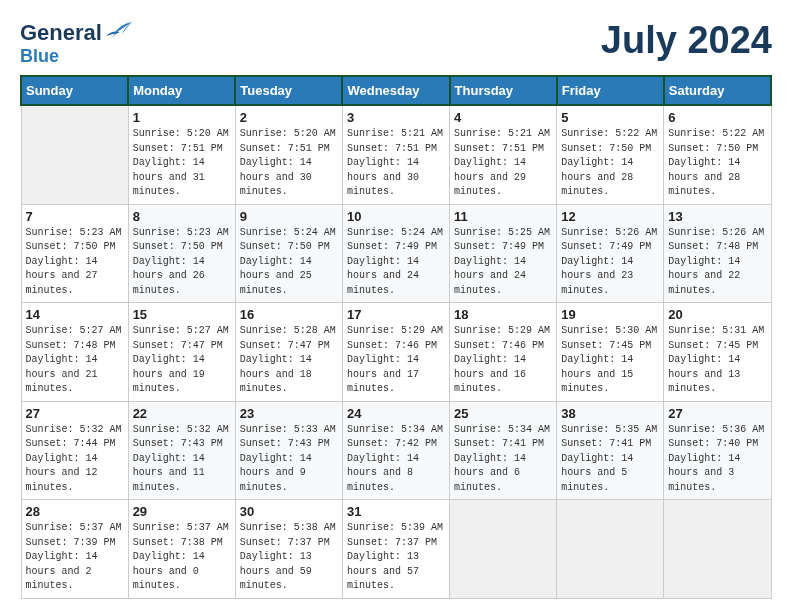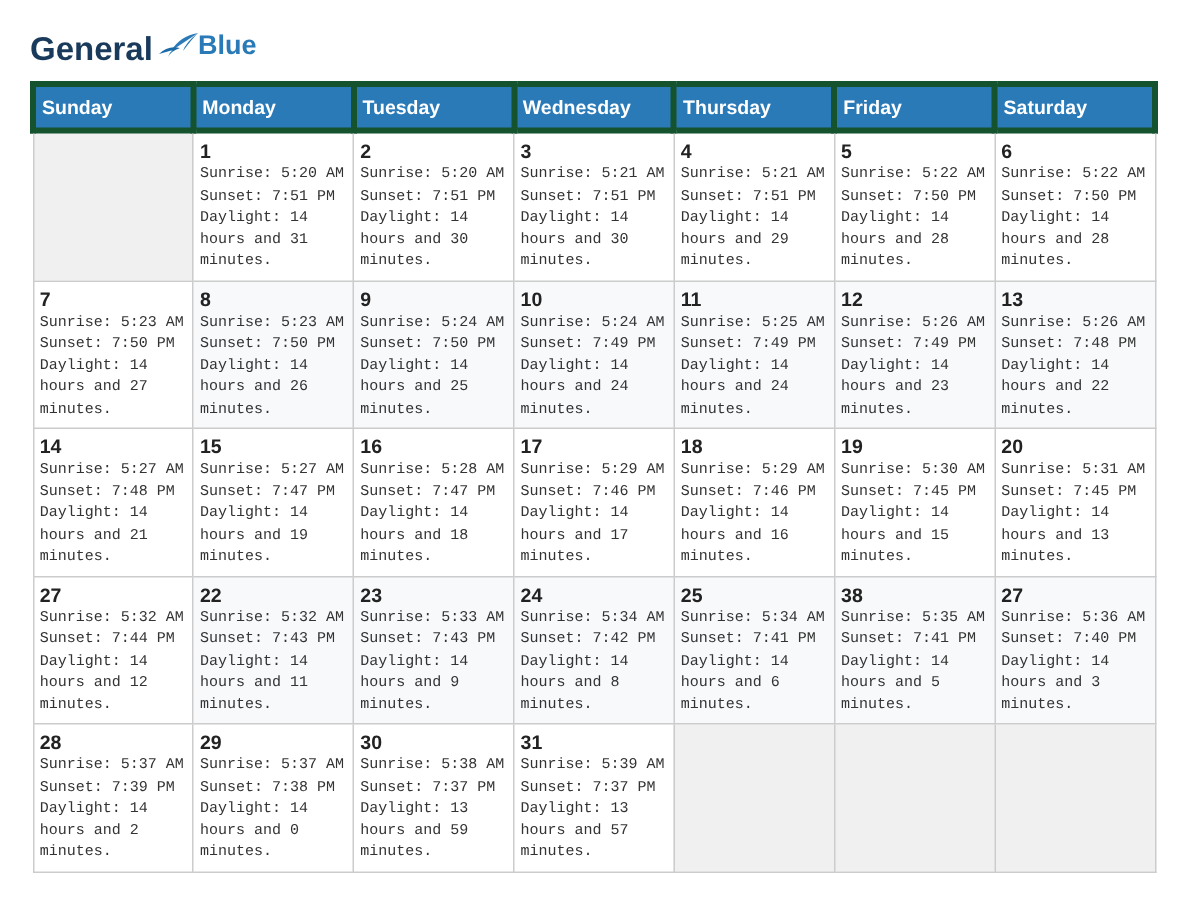--- a/index.html
+++ b/index.html
@@ -11,21 +11,21 @@
       padding: 20px;
     }
     .header-area {
       display: flex;
       justify-content: space-between;
       align-items: flex-start;
       margin-bottom: 8px;
     }
     .logo {
       display: flex;
-      flex-direction: row;
+      flex-direction: column;
       align-items: flex-start;
     }
     .logo-line {
       display: flex;
       align-items: center;
       gap: 2px;
     }
     .title-area {
       text-align: right;
     }
@@ -45,21 +45,21 @@
       border-collapse: collapse;
       table-layout: fixed;
     }
     thead th {
       background-color: #2a7ab8;
       color: #fff;
       font-size: 13px;
       font-weight: bold;
       padding: 6px 4px;
       text-align: left;
-      border: 4px solid #14532d;
+      border: 2px solid #14532d;
     }
     tbody td {
       vertical-align: top;
       border: 1px solid #ccc;
       padding: 4px 4px 4px 4px;
       font-size: 10.5px;
       color: #222;
       height: 90px;
     }
     .day-num {
@@ -94,20 +94,21 @@
       <svg width="26" height="22" viewBox="0 0 26 22" style="margin-left:2px;margin-top:-4px;">
         <path d="M8 14 Q14 4 26 2 Q18 8 16 14 Q22 6 26 2" fill="#2a7ab8" stroke="none"></path>
         <path d="M0 16 Q6 10 14 12 Q8 14 6 18 Q8 12 14 12" fill="#1a6aa8" stroke="none"></path>
       </svg>
     </div>
     <div>
       <span style="font-size:18px;font-weight:bold;color:#2a7ab8;">Blue</span>
     </div>
   </div>
   <div class="title-area">
+    <div class="month-title">July 2024</div>
   </div>
 </div>
 
 <table>
   <thead>
     <tr>
     <th>Sunday</th>
         <th>Monday</th>
         <th>Tuesday</th>
         <th>Wednesday</th>

